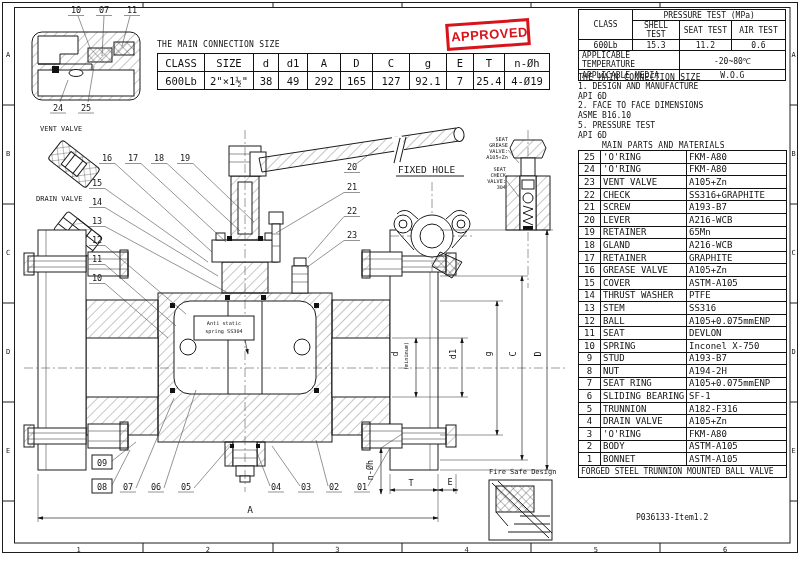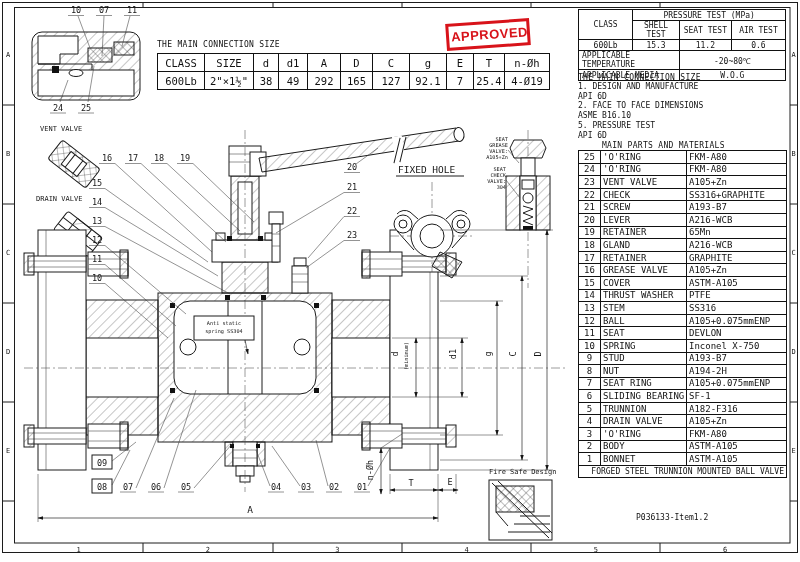--- a/index.html
+++ b/index.html
@@ -35,21 +35,21 @@
   .ptable .lbl{text-align:left;padding-left:3px;border-radius:6px;}
   .notes{left:578px;top:73px;font:8px "DejaVu Sans Mono",monospace;line-height:9.7px;width:215px;}
   .note-row{display:flex;flex-direction:column;}
   .note-row .nlabel{width:133px;}
   .parts-title{left:578px;top:141px;position:absolute;margin-left:24px;}
   .parts{left:578px;top:150px;width:208px;}
   .parts table{border-collapse:collapse;width:100%;table-layout:fixed;}
   .parts td{border:1px solid #111;font:9px "DejaVu Sans Mono",monospace;height:11.6px;
          padding:0 2px;overflow:hidden;white-space:nowrap;}
   .parts .pt-no{text-align:center;padding:0;}
-  .pt-footer{text-align:right;font:8px "DejaVu Sans Mono",monospace !important;}
+  .pt-footer{text-align:left;font:8px "DejaVu Sans Mono",monospace !important;}
   .docnum{left:636px;top:513px;font:8px "DejaVu Sans Mono",monospace;}
 </style>
 </head>
 <body>
 
 <div class="sheet">
 
 <svg width="800" height="562" viewBox="0 0 800 562">
   <defs>
     <pattern id="hatch" patternUnits="userSpaceOnUse" width="7" height="7" patternTransform="rotate(45)">

